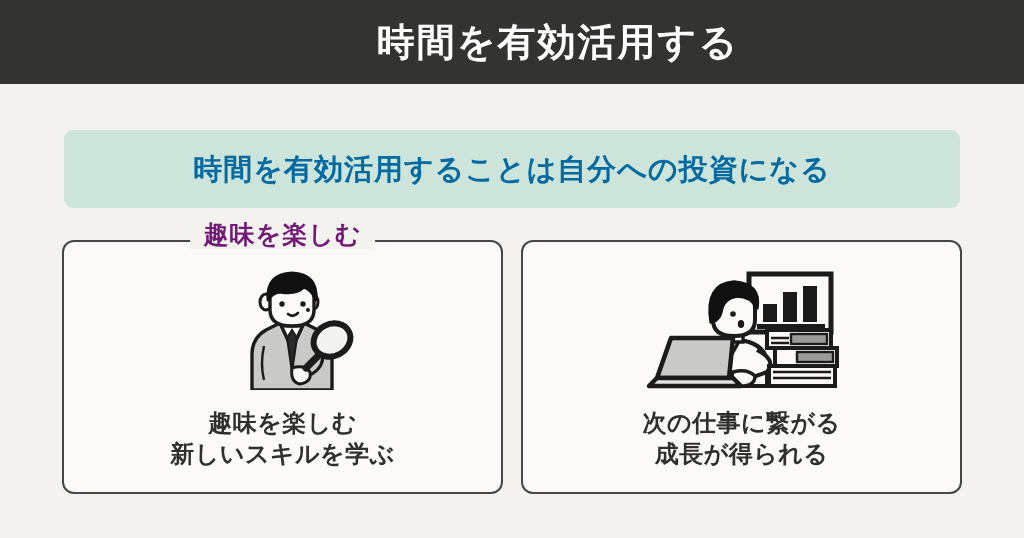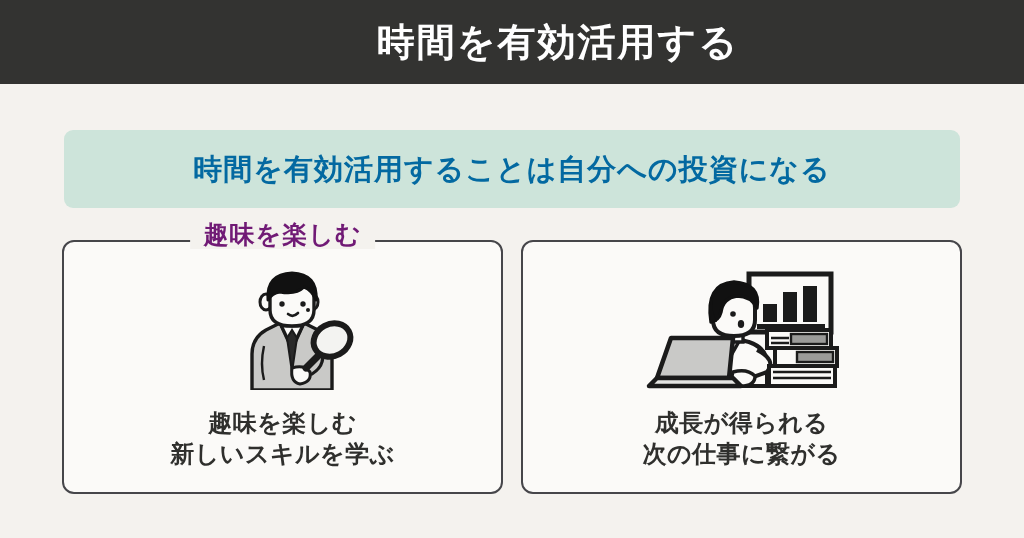--- a/index.html
+++ b/index.html
@@ -237,19 +237,19 @@
           <rect x="138" y="80" width="62" height="18" fill="#fbfaf8" stroke="#1b1b1b" stroke-width="4"></rect>
           <rect x="160" y="84" width="36" height="10" fill="#9b9b99" stroke="#1b1b1b" stroke-width="2.4"></rect>
 
           <rect x="130" y="62" width="64" height="18" fill="#fbfaf8" stroke="#1b1b1b" stroke-width="4"></rect>
           <rect x="154" y="66" width="36" height="10" fill="#9b9b99" stroke="#1b1b1b" stroke-width="2.4"></rect>
           <path d="M134 70 H152 M134 75 H152" stroke="#1b1b1b" stroke-width="2.4"></path>
         </svg>
       </div>
 
       <div class="card-caption">
+        <span>次の仕事に繋がる</span>
         <span>成長が得られる</span>
-        <span>次の仕事に繋がる</span>
       </div>
     </div>
 
   </div>
 </div>
 
 </body></html>

